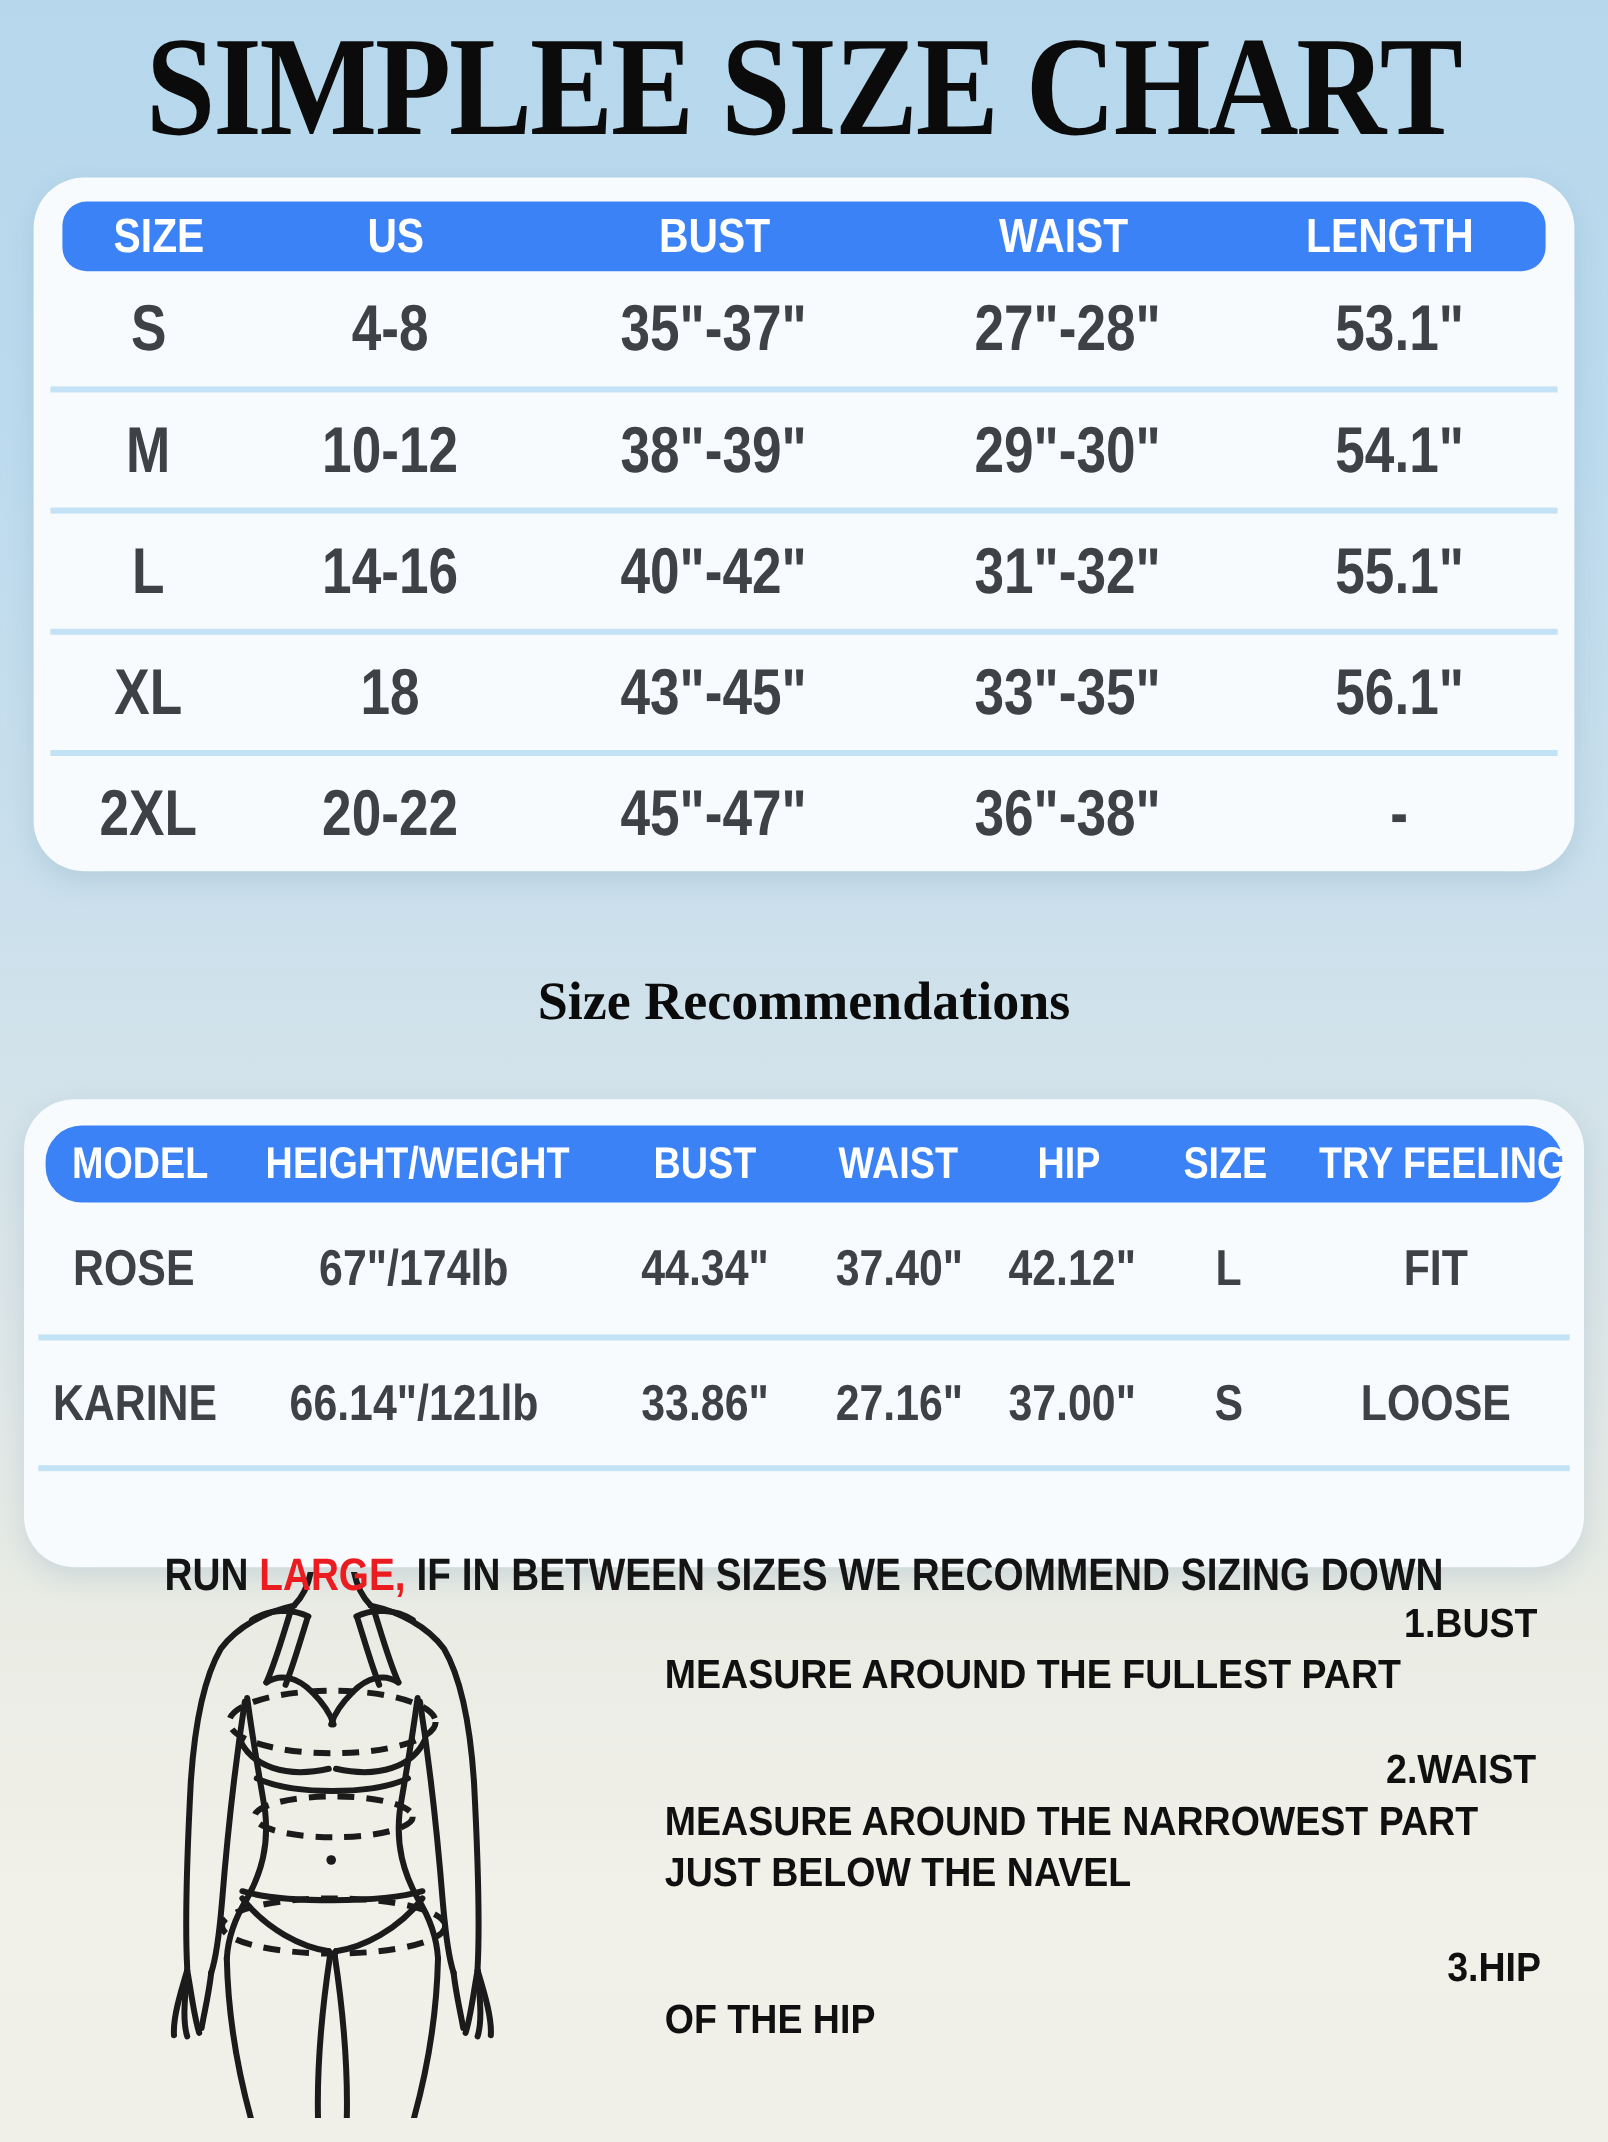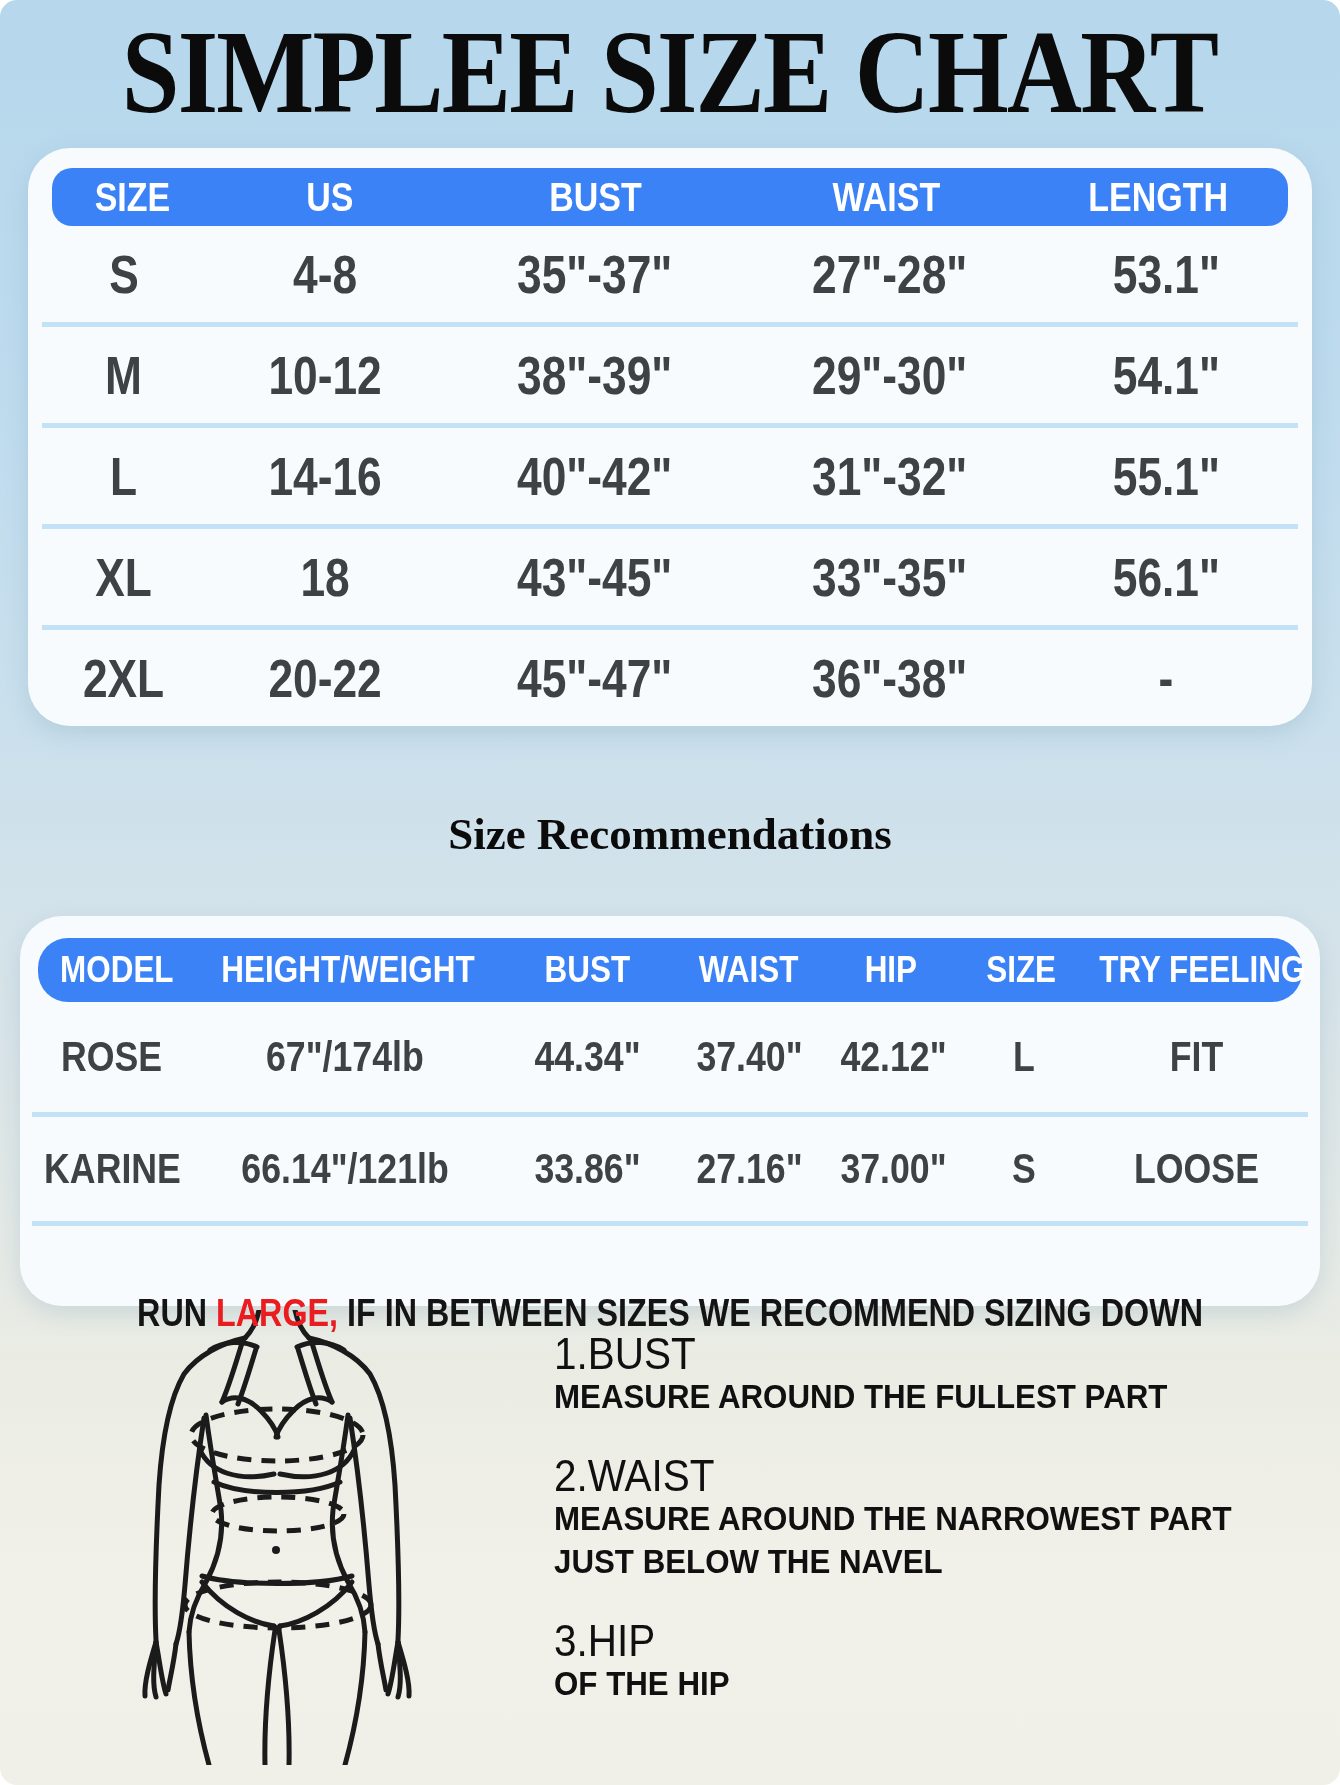--- a/index.html
+++ b/index.html
@@ -4,21 +4,20 @@
 <style>
   html,body{margin:0;padding:0;}
   .page{
     position:relative;
     width:1340px;height:1785px;
     overflow:hidden;
     background:linear-gradient(180deg,
       #b6d7ec 0%, #bedbee 22%, #cbe0ec 42%,
       #dbe5e8 60%, #eaece4 76%, #f1f0e9 88%, #f0efe8 100%);
     font-family:"Liberation Sans", sans-serif;
-    border-radius:17px;
   }
   .title{
     margin:0;padding-top:14px;
     text-align:center;
     font-family:"Liberation Serif", serif;
     font-weight:bold;
     font-size:118px;line-height:1.0;
     color:#0b0b0c;letter-spacing:-2px;
     white-space:nowrap;
   }
@@ -70,21 +69,21 @@
   }
   .note .sq{transform:scaleX(.85);}
   .note .red{color:#ea1c1f;}
   .bottom{display:flex;margin-top:4px;}
   .figure-wrap{width:300px;margin-left:126px;flex:none;}
   .instructions{
     margin-left:128px;padding-top:22px;
     font-weight:bold;font-size:34px;line-height:43px;color:#101010;
   }
   .group{margin-bottom:36px;}
-  .group h3{margin:0;font-size:44px;line-height:43px;font-weight:normal;}
+  .group h3{margin:0;font-size:34px;line-height:43px;font-weight:bold;text-align:right;}
   .iline{white-space:nowrap;}
   .instructions .sq{transform:scaleX(.92);transform-origin:left center;}
   svg .ln{fill:none;stroke:#1b1b1b;stroke-width:5;stroke-linecap:round;stroke-linejoin:round;}
   svg .dash{fill:none;stroke:#1b1b1b;stroke-width:5;stroke-linecap:butt;stroke-dasharray:14 10;}
 </style>
 </head>
 <body>
 
 <div class="page">
 

